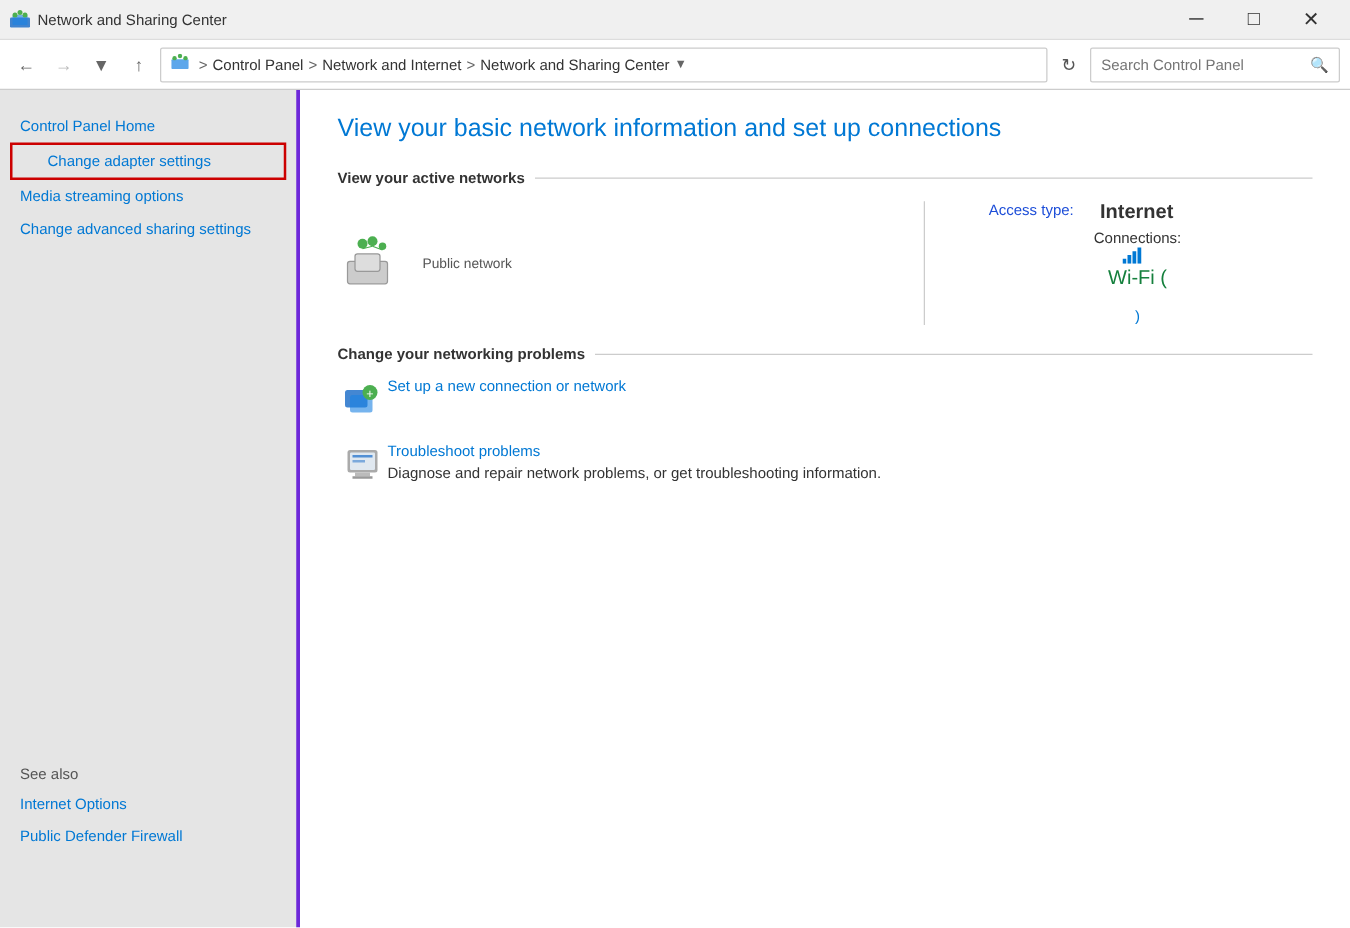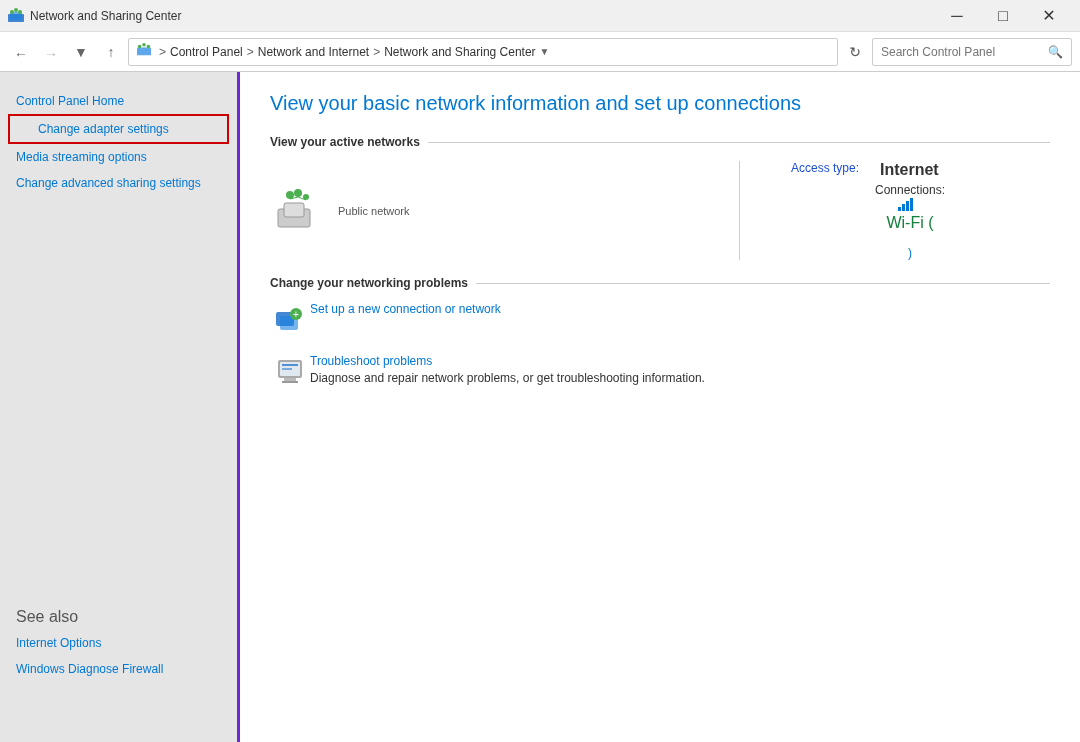--- a/index.html
+++ b/index.html
@@ -66,21 +66,21 @@
       overflow-y: auto;
     }
     .sidebar-link {
       display: block; padding: 4px 16px; color: #0078d4; text-decoration: none;
       font-size: 12px; cursor: pointer; line-height: 1.5;
     }
     .sidebar-link.highlighted {
       border: 2px solid #cc0000; padding: 4px 28px; margin: 0 8px; display: block;
     }
     .sidebar-section { margin-bottom: 16px; }
-    .see-also-label { color: #555; font-size: 16px; padding: 4px 16px; margin-top: 8px; }
+    .see-also-label { color: #555; font-size: 12px; padding: 4px 16px; margin-top: 8px; }
 
     
     .content { flex: 1; padding: 20px 30px; overflow-y: auto; }
 
     .page-title { font-size: 20px; color: #0078d4; font-weight: 400; margin-bottom: 20px; }
 
     .section-header {
       display: flex; align-items: center; margin-bottom: 12px;
     }
     .section-header-text { font-size: 12px; color: #333; font-weight: 600; white-space: nowrap; margin-right: 8px; }
@@ -170,21 +170,21 @@
     <div class="sidebar-section">
       <a class="sidebar-link">Control Panel Home</a>
       <a class="sidebar-link highlighted">Change adapter settings</a>
       <a class="sidebar-link">Media streaming options</a>
       <a class="sidebar-link">Change advanced sharing settings</a>
     </div>
 
     <div style="margin-top: auto; position: absolute; bottom: 60px; left: 0; width: 240px;">
       <p class="see-also-label">See also</p>
       <a class="sidebar-link">Internet Options</a>
-      <a class="sidebar-link">Windows Diagnose Firewall</a>
+      <a class="sidebar-link">Public Defender Firewall</a>
     </div>
   </div>
 
   <div class="content">
 
     <h1 class="page-title">View your basic network information and set up connections</h1>
 
     <div class="section-header">
       <span class="section-header-text">View your active networks</span>
       <div class="section-divider"></div>

